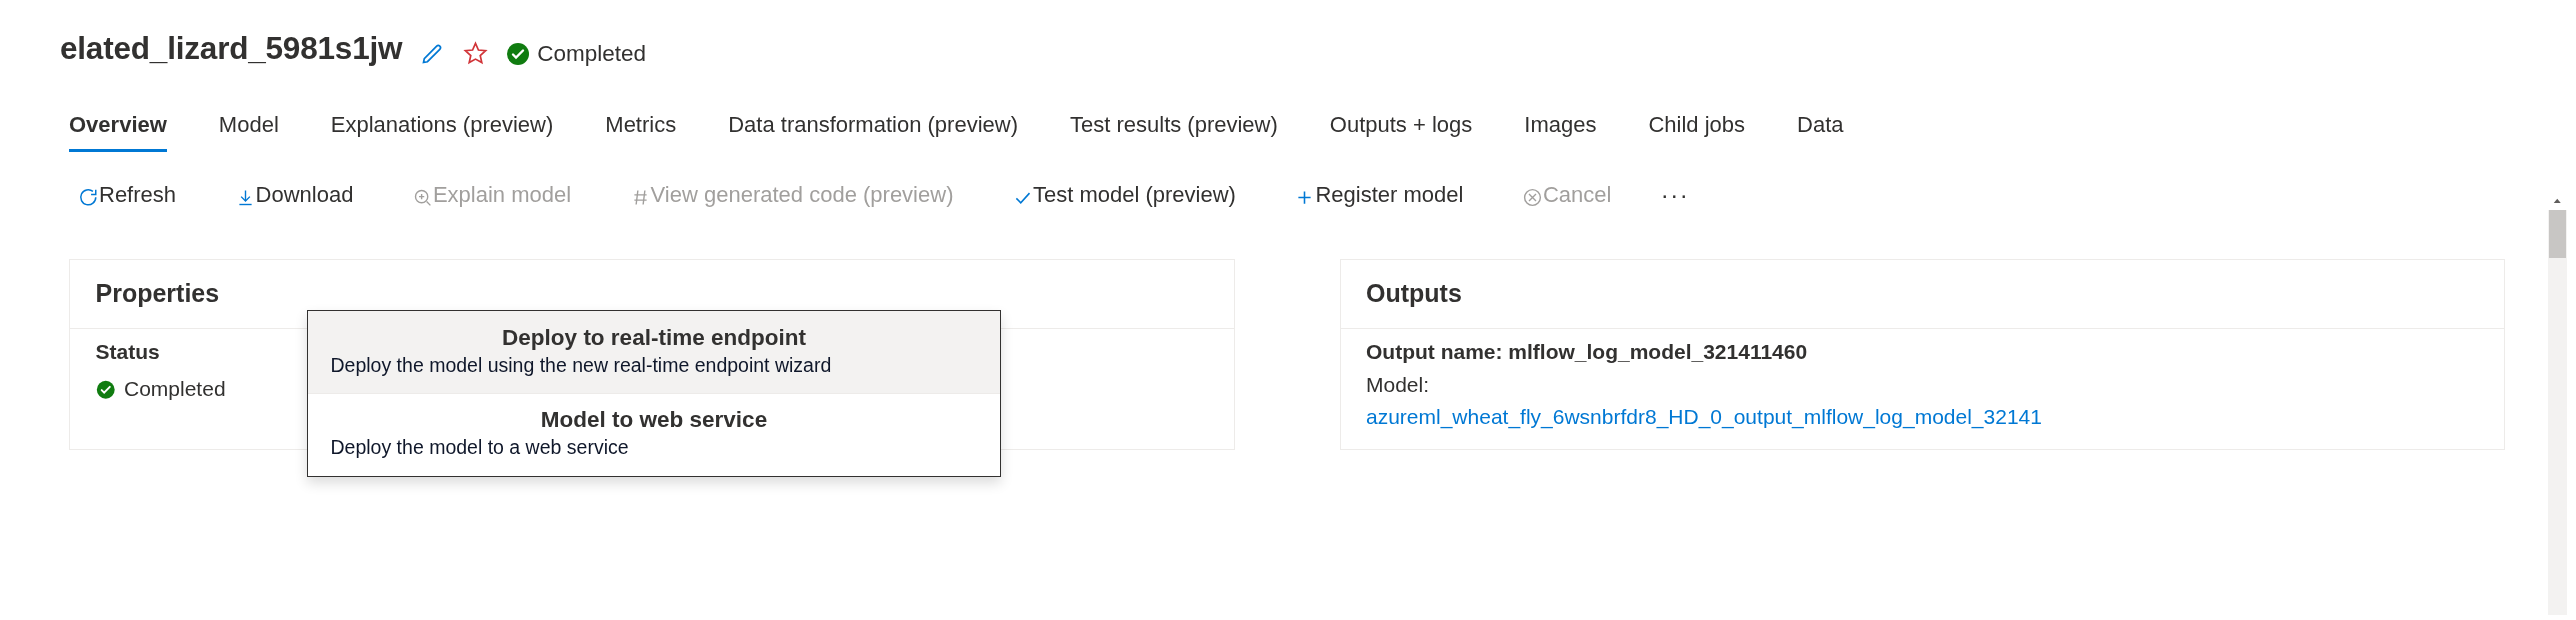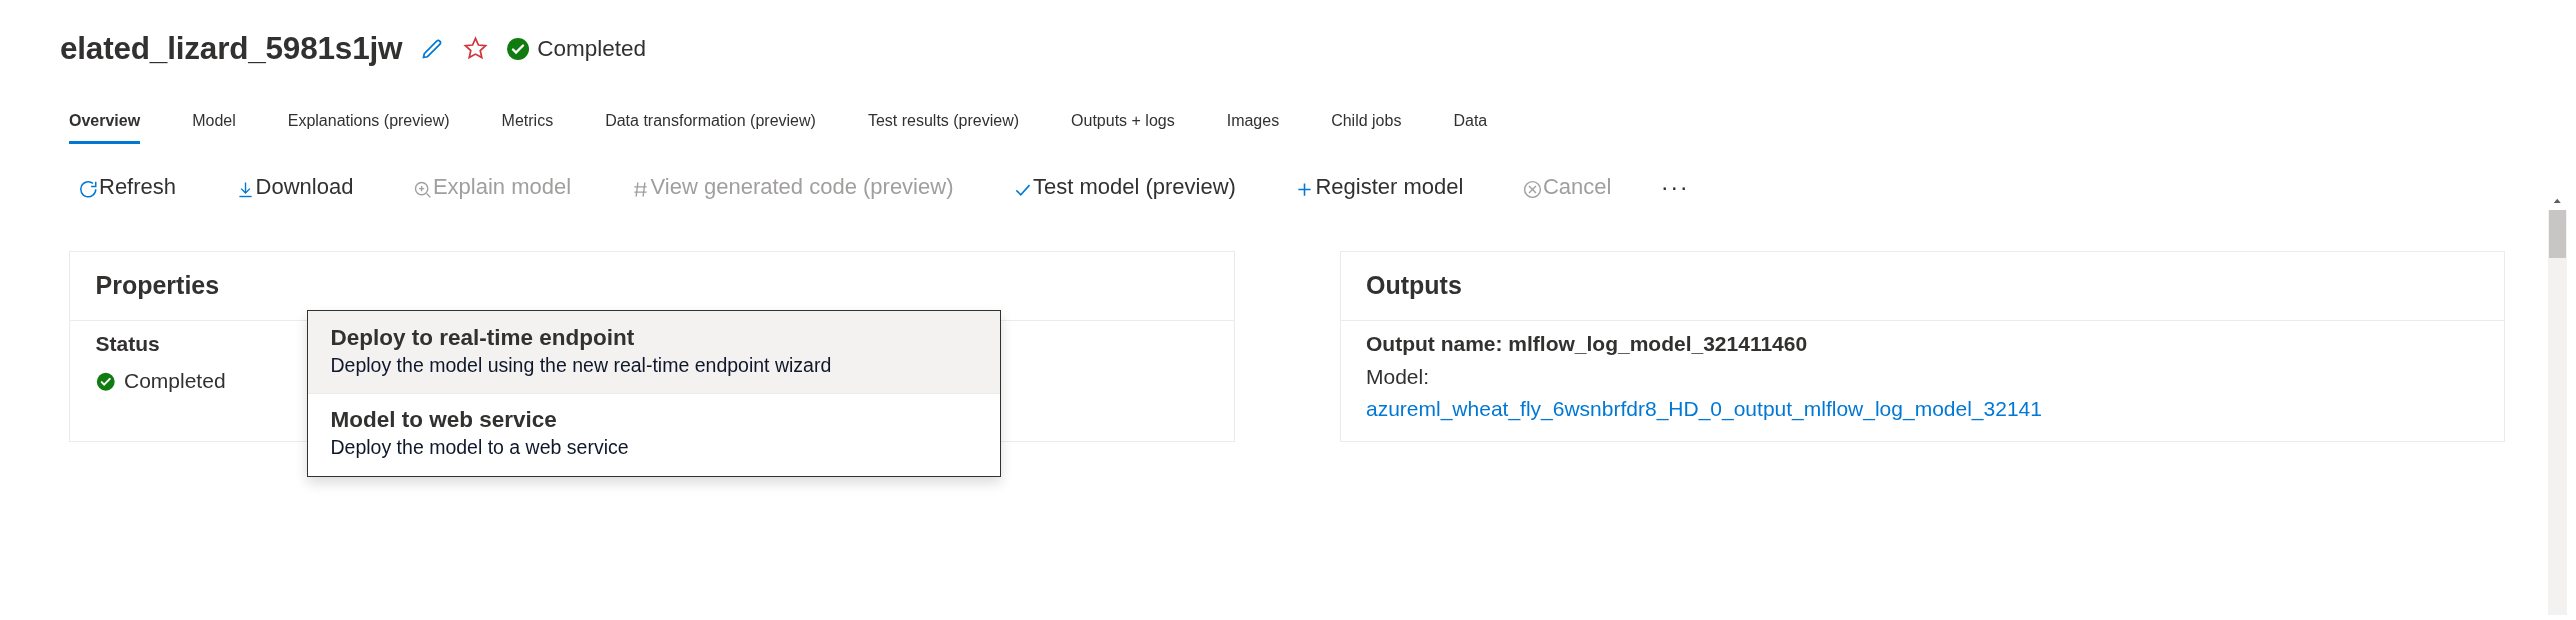--- a/index.html
+++ b/index.html
@@ -15,21 +15,21 @@
   }
   .root {
     position: relative;
     width: 2576px;
     height: 621px;
     padding: 30px 0 0 60px;
   }
   
   .header-row {
     display: flex;
-    align-items: center;
+    align-items: flex-end;
     gap: 16.5px;
     margin-bottom: 45px;
   }
   .page-title {
     font-size: 31.5px;
     font-weight: 600;
     letter-spacing: -0.2px;
   }
   .hdr-icon { display:inline-flex; align-items:center; }
   .hdr-icon svg { display:block; }
@@ -40,21 +40,21 @@
     font-size: 22.5px;
   }
   
   .tabs {
     display: flex;
     gap: 52px;
     padding-left: 9px;
     border-bottom: 0px solid transparent;
   }
   .tab {
-    font-size: 16px;
+    font-size: 22px;
     padding-bottom: 10.5px;
     cursor: pointer;
     color: #323130;
   }
   .tab.active {
     font-weight: 600;
     border-bottom: 3.7px solid #0078d4;
   }
   .tab-underline {
     height: 0.7px;
@@ -98,21 +98,21 @@
     background: #fff;
     border: 0.7px solid #323130;
     box-shadow: 0 6px 12px rgba(0,0,0,0.14);
     z-index: 50;
   }
   .dd-item {
     padding: 13.5px 22.5px 16.5px;
     cursor: pointer;
   }
   .dd-item.hover { background:#f3f2f1; }
-  .dd-title { font-size: 22.5px; font-weight: 600; }
+  .dd-title { font-size: 22.5px; font-weight: 600; text-align: center; }
   .dd-sub   { font-size: 19.5px; color:#0f172a; margin-top:3px; }
   .dd-sep { height:0.7px; background:#edebe9; }
   
   .panels {
     display: flex;
     gap: 105px;
     padding-left: 9px;
     width: 2445px;
   }
   .panel {

